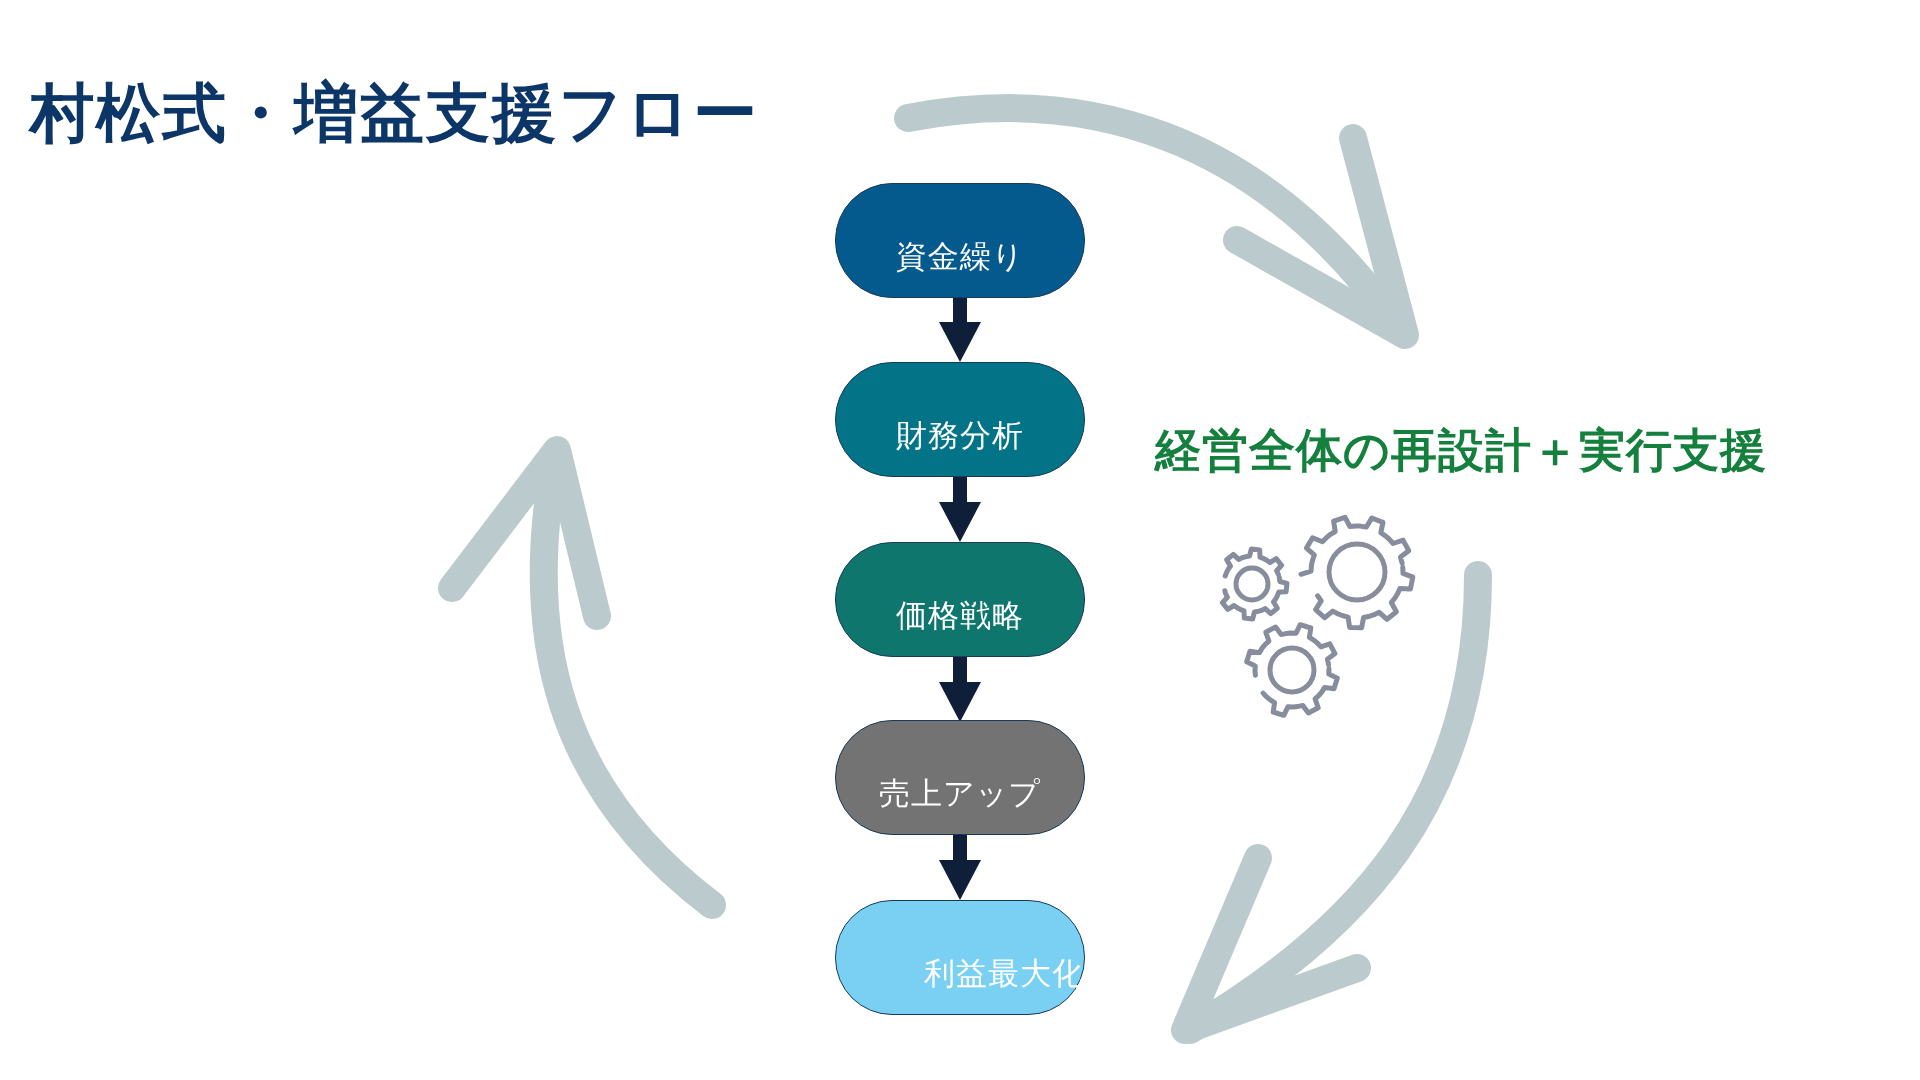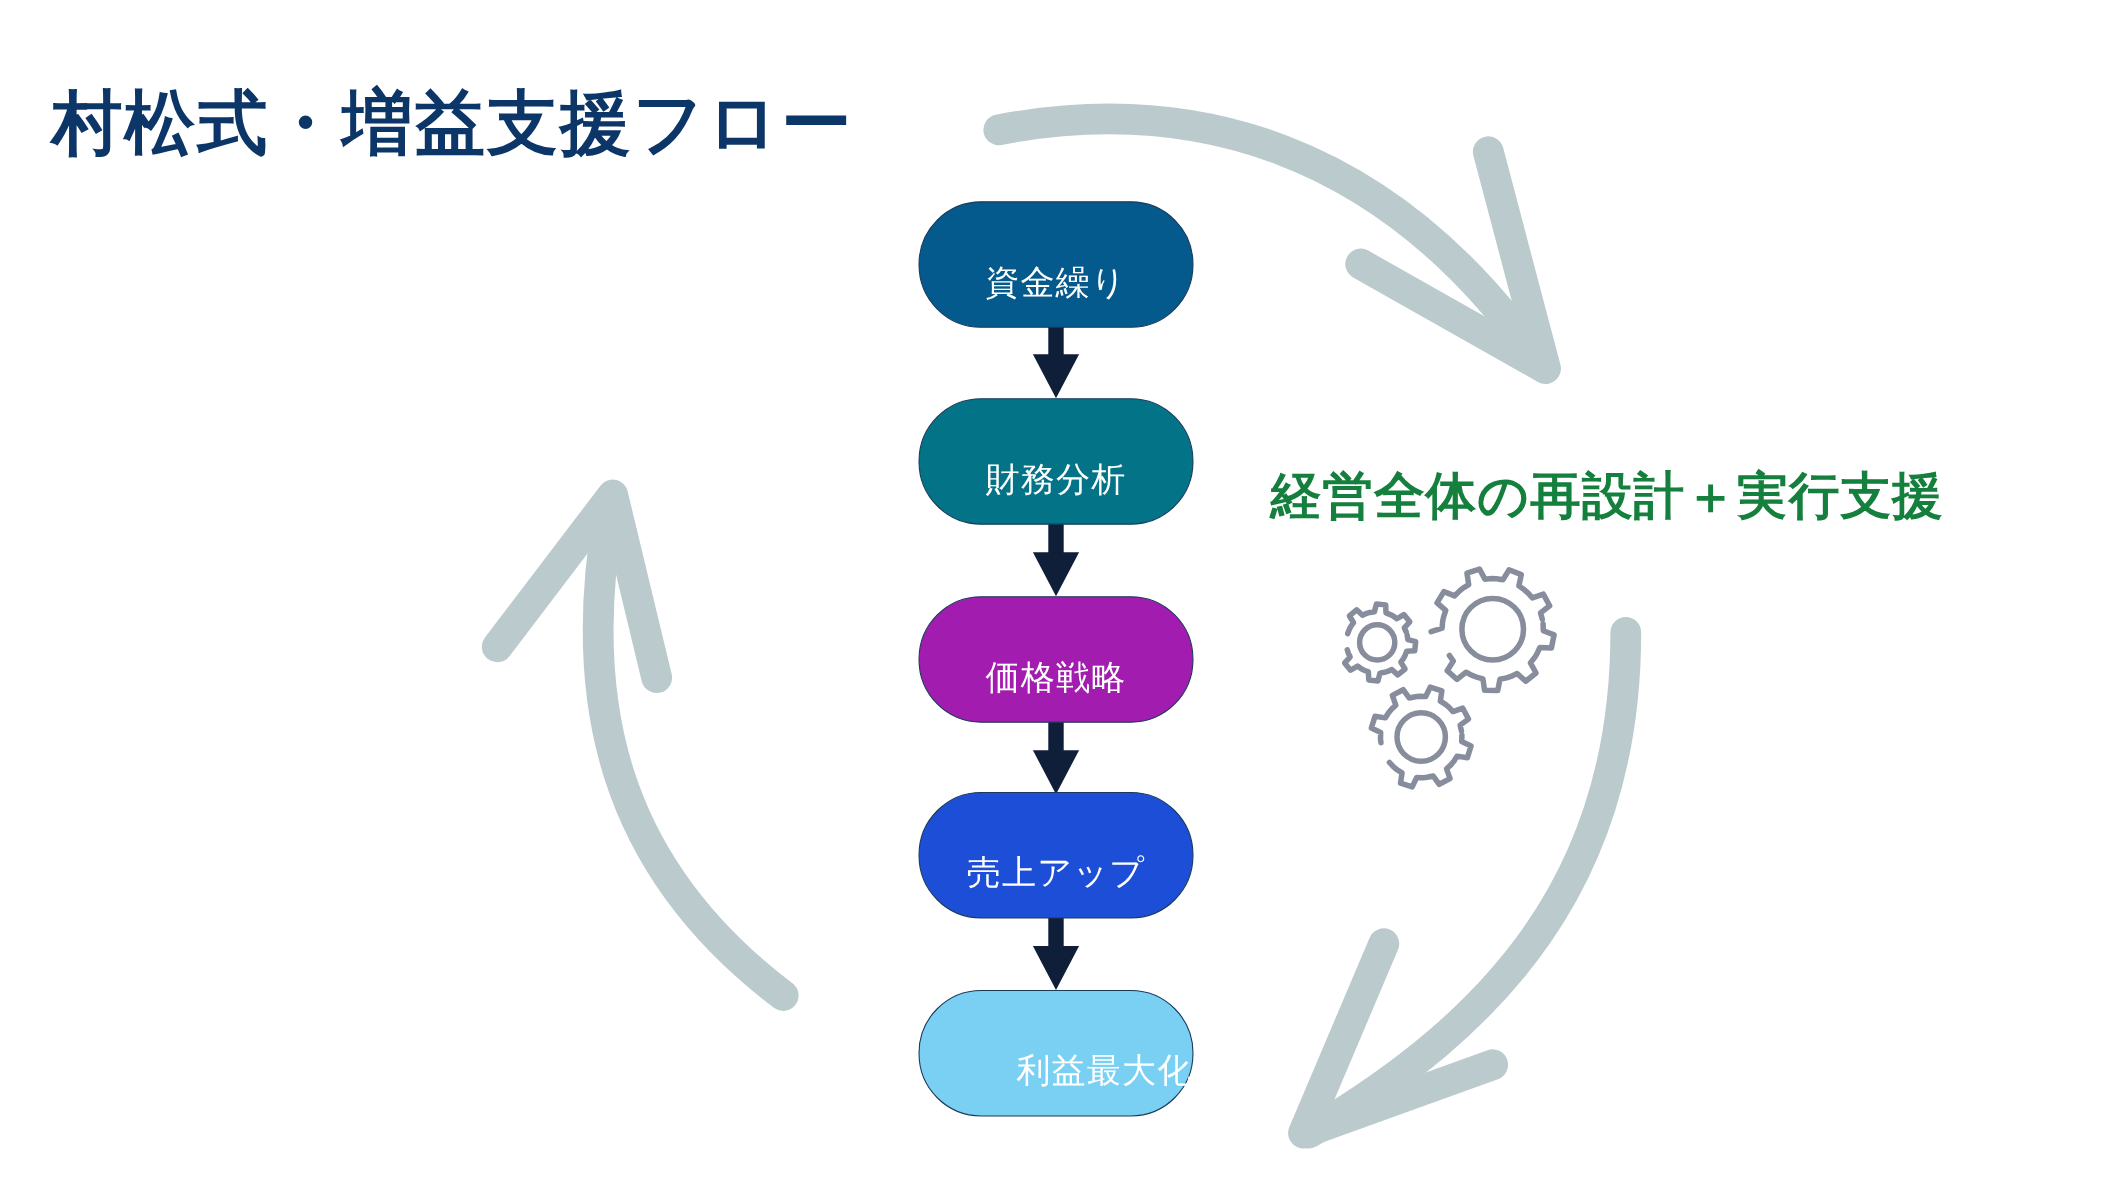--- a/index.html
+++ b/index.html
@@ -9,21 +9,21 @@
   }
   body {
     width: 1920px;
     height: 1080px;
     position: relative;
     overflow: hidden;
     font-family: "DejaVu Sans", "Liberation Sans", sans-serif;
   }
   .title {
     position: absolute;
-    left: 47px;
+    left: 30px;
     top: 68px;
     font-size: 64px;
     font-weight: bold;
     color: #0d3668;
     letter-spacing: 2px;
     white-space: nowrap;
     line-height: 90px;
     text-align: right;
   }
   .subtitle {
@@ -98,24 +98,24 @@
     <path d="M 953 830 L 967 830 L 967 860 L 981 860 L 960 900 L 939 860 L 953 860 Z"></path>
   </g>
 </svg>
 
 <div class="step" style="top: 183px; background: rgb(4, 90, 141);">
   <span>資金繰り</span>
 </div>
 <div class="step" style="top: 362px; background: rgb(3, 116, 135);">
   <span>財務分析</span>
 </div>
-<div class="step" style="top: 542px; background: #a21caf;">
+<div class="step" style="top: 542px; background: #0f766e;">
   <span>価格戦略</span>
 </div>
-<div class="step" style="top: 720px; background: #1d4ed8;">
+<div class="step" style="top: 720px; background: #737373;">
   <span>売上アップ</span>
 </div>
 <div class="step" style="top: 900px; background: rgb(121, 208, 243); justify-content: flex-end;">
   <span>利益最大化</span>
 </div>
 
 <div class="subtitle">経営全体の再設計＋実行支援</div>
 
 <svg class="layer" viewBox="0 0 1920 1080">
   <g id="gear-group" fill="none" stroke="#878d9c" stroke-width="5" stroke-linecap="round" stroke-linejoin="round">

